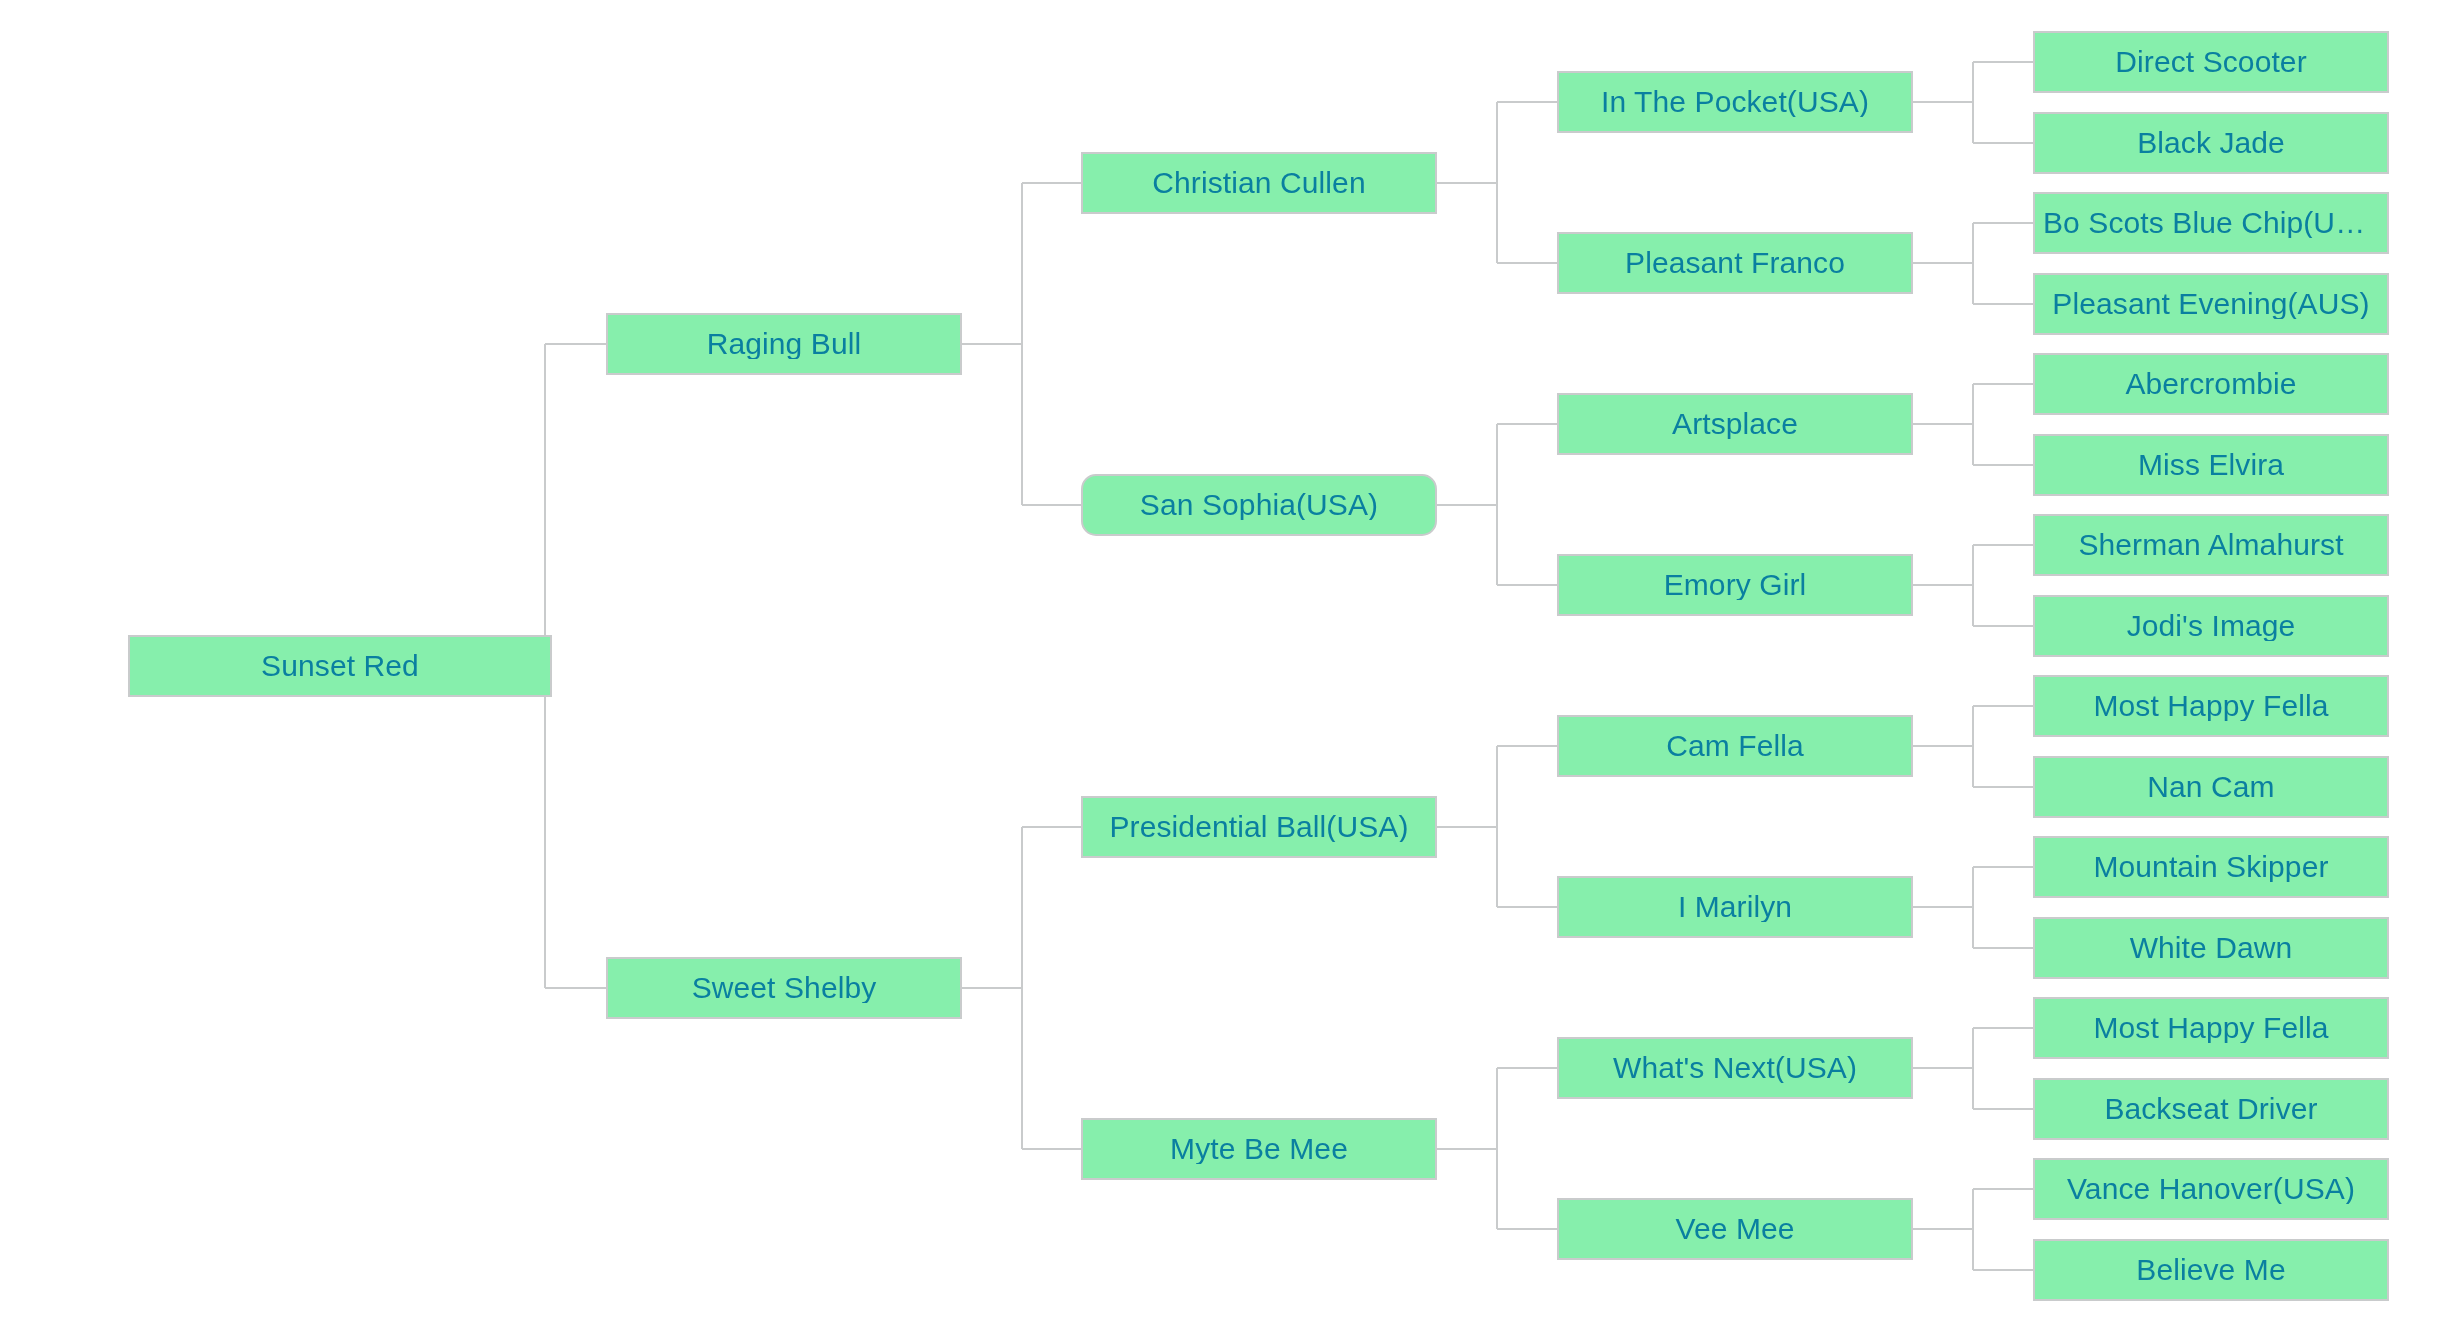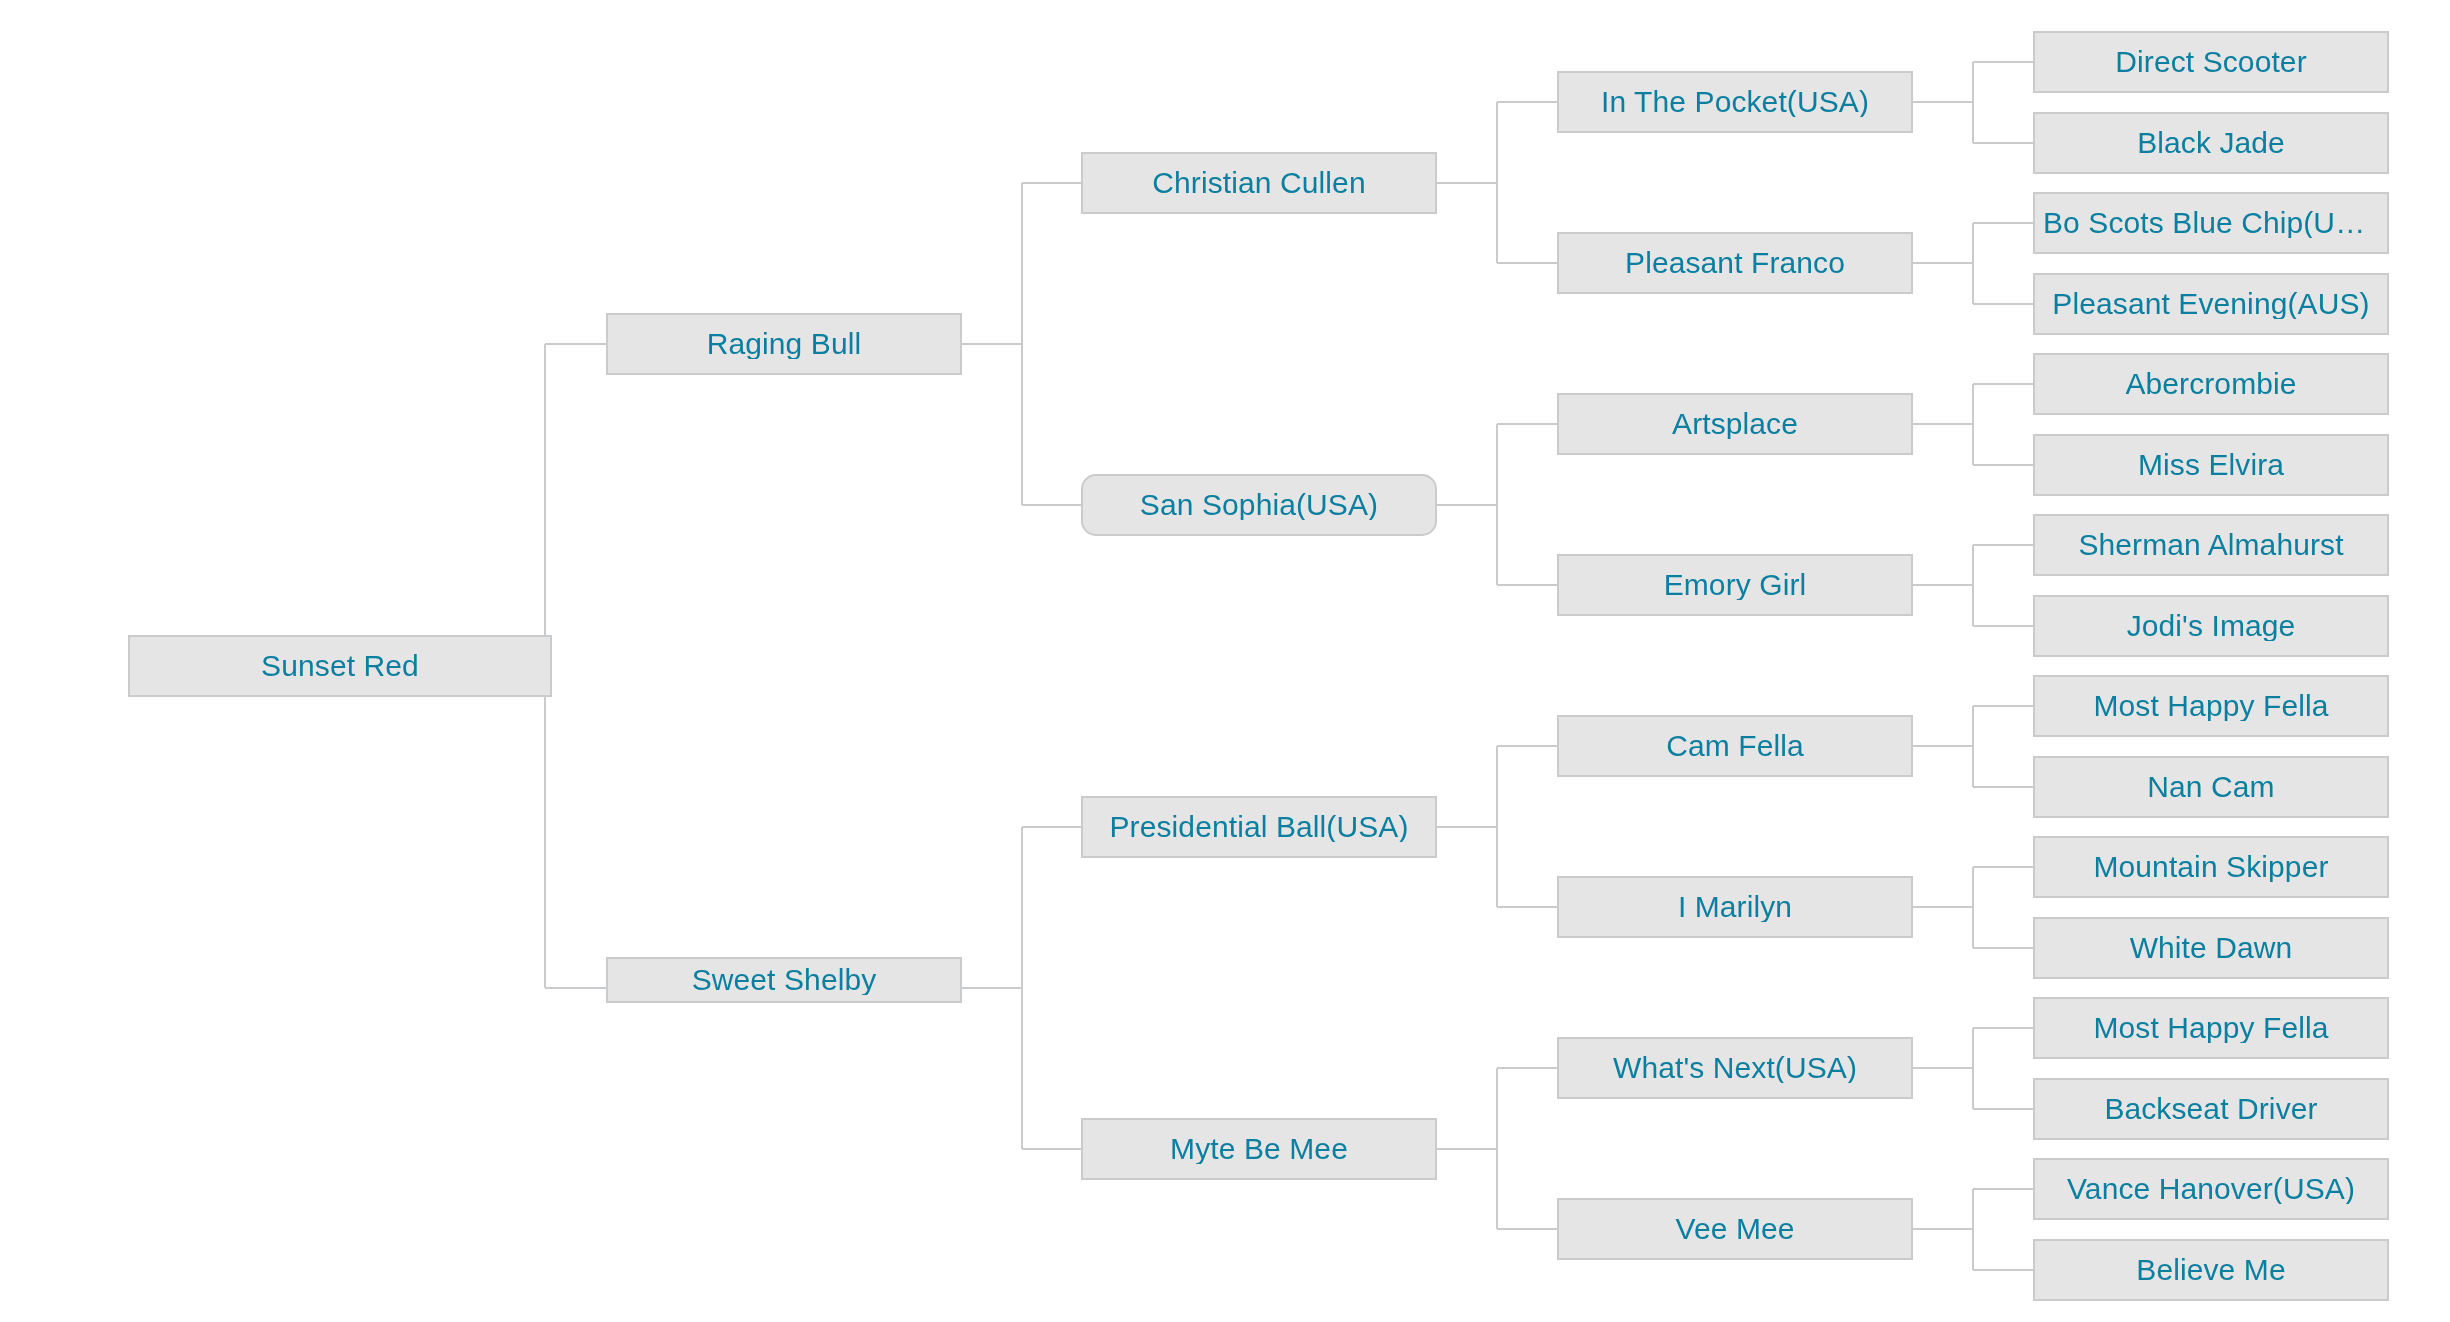--- a/index.html
+++ b/index.html
@@ -23,21 +23,21 @@
     left: 0;
     top: 0;
     width: 2450px;
     height: 1322px;
     pointer-events: none;
   }
   .node {
     position: absolute;
     box-sizing: border-box;
     border: 2px solid #c9cbcc;
-    background: #e5e5e5;
+    background: #86efac;
     display: flex;
     align-items: center;
     justify-content: center;
     overflow: hidden;
     white-space: nowrap;
     cursor: pointer;
   }
   .node .node-label {
     color: #0a7fa0;
     font-size: 30px;
@@ -124,21 +124,21 @@
       <line x1="1973" y1="1189" x2="1973" y2="1270" stroke="#c9cbcc" stroke-width="2" shape-rendering="crispEdges"></line>
       <line x1="1973" y1="1189" x2="2033" y2="1189" stroke="#c9cbcc" stroke-width="2" shape-rendering="crispEdges"></line>
       <line x1="1973" y1="1270" x2="2033" y2="1270" stroke="#c9cbcc" stroke-width="2" shape-rendering="crispEdges"></line>
     </svg>
 <div class="node gen0" style="left: 128px; top: 635px; width: 424px; height: 62px;">
       <span class="node-label">Sunset Red</span>
     </div>
     <div class="node gen1" style="left: 606px; top: 313px; width: 356px; height: 62px;">
       <span class="node-label">Raging Bull</span>
     </div>
-    <div class="node gen1" style="left: 606px; top: 957px; width: 356px; height: 46px;">
+    <div class="node gen1" style="left: 606px; top: 957px; width: 356px; height: 62px;">
       <span class="node-label">Sweet Shelby</span>
     </div>
     <div class="node gen2" style="left: 1081px; top: 152px; width: 356px; height: 62px;">
       <span class="node-label">Christian Cullen</span>
     </div>
     <div class="node gen2" style="left: 1081px; top: 474px; width: 356px; height: 62px; border-radius: 15px;">
       <span class="node-label">San Sophia(USA)</span>
     </div>
     <div class="node gen2" style="left: 1081px; top: 796px; width: 356px; height: 62px;">
       <span class="node-label">Presidential Ball(USA)</span>

